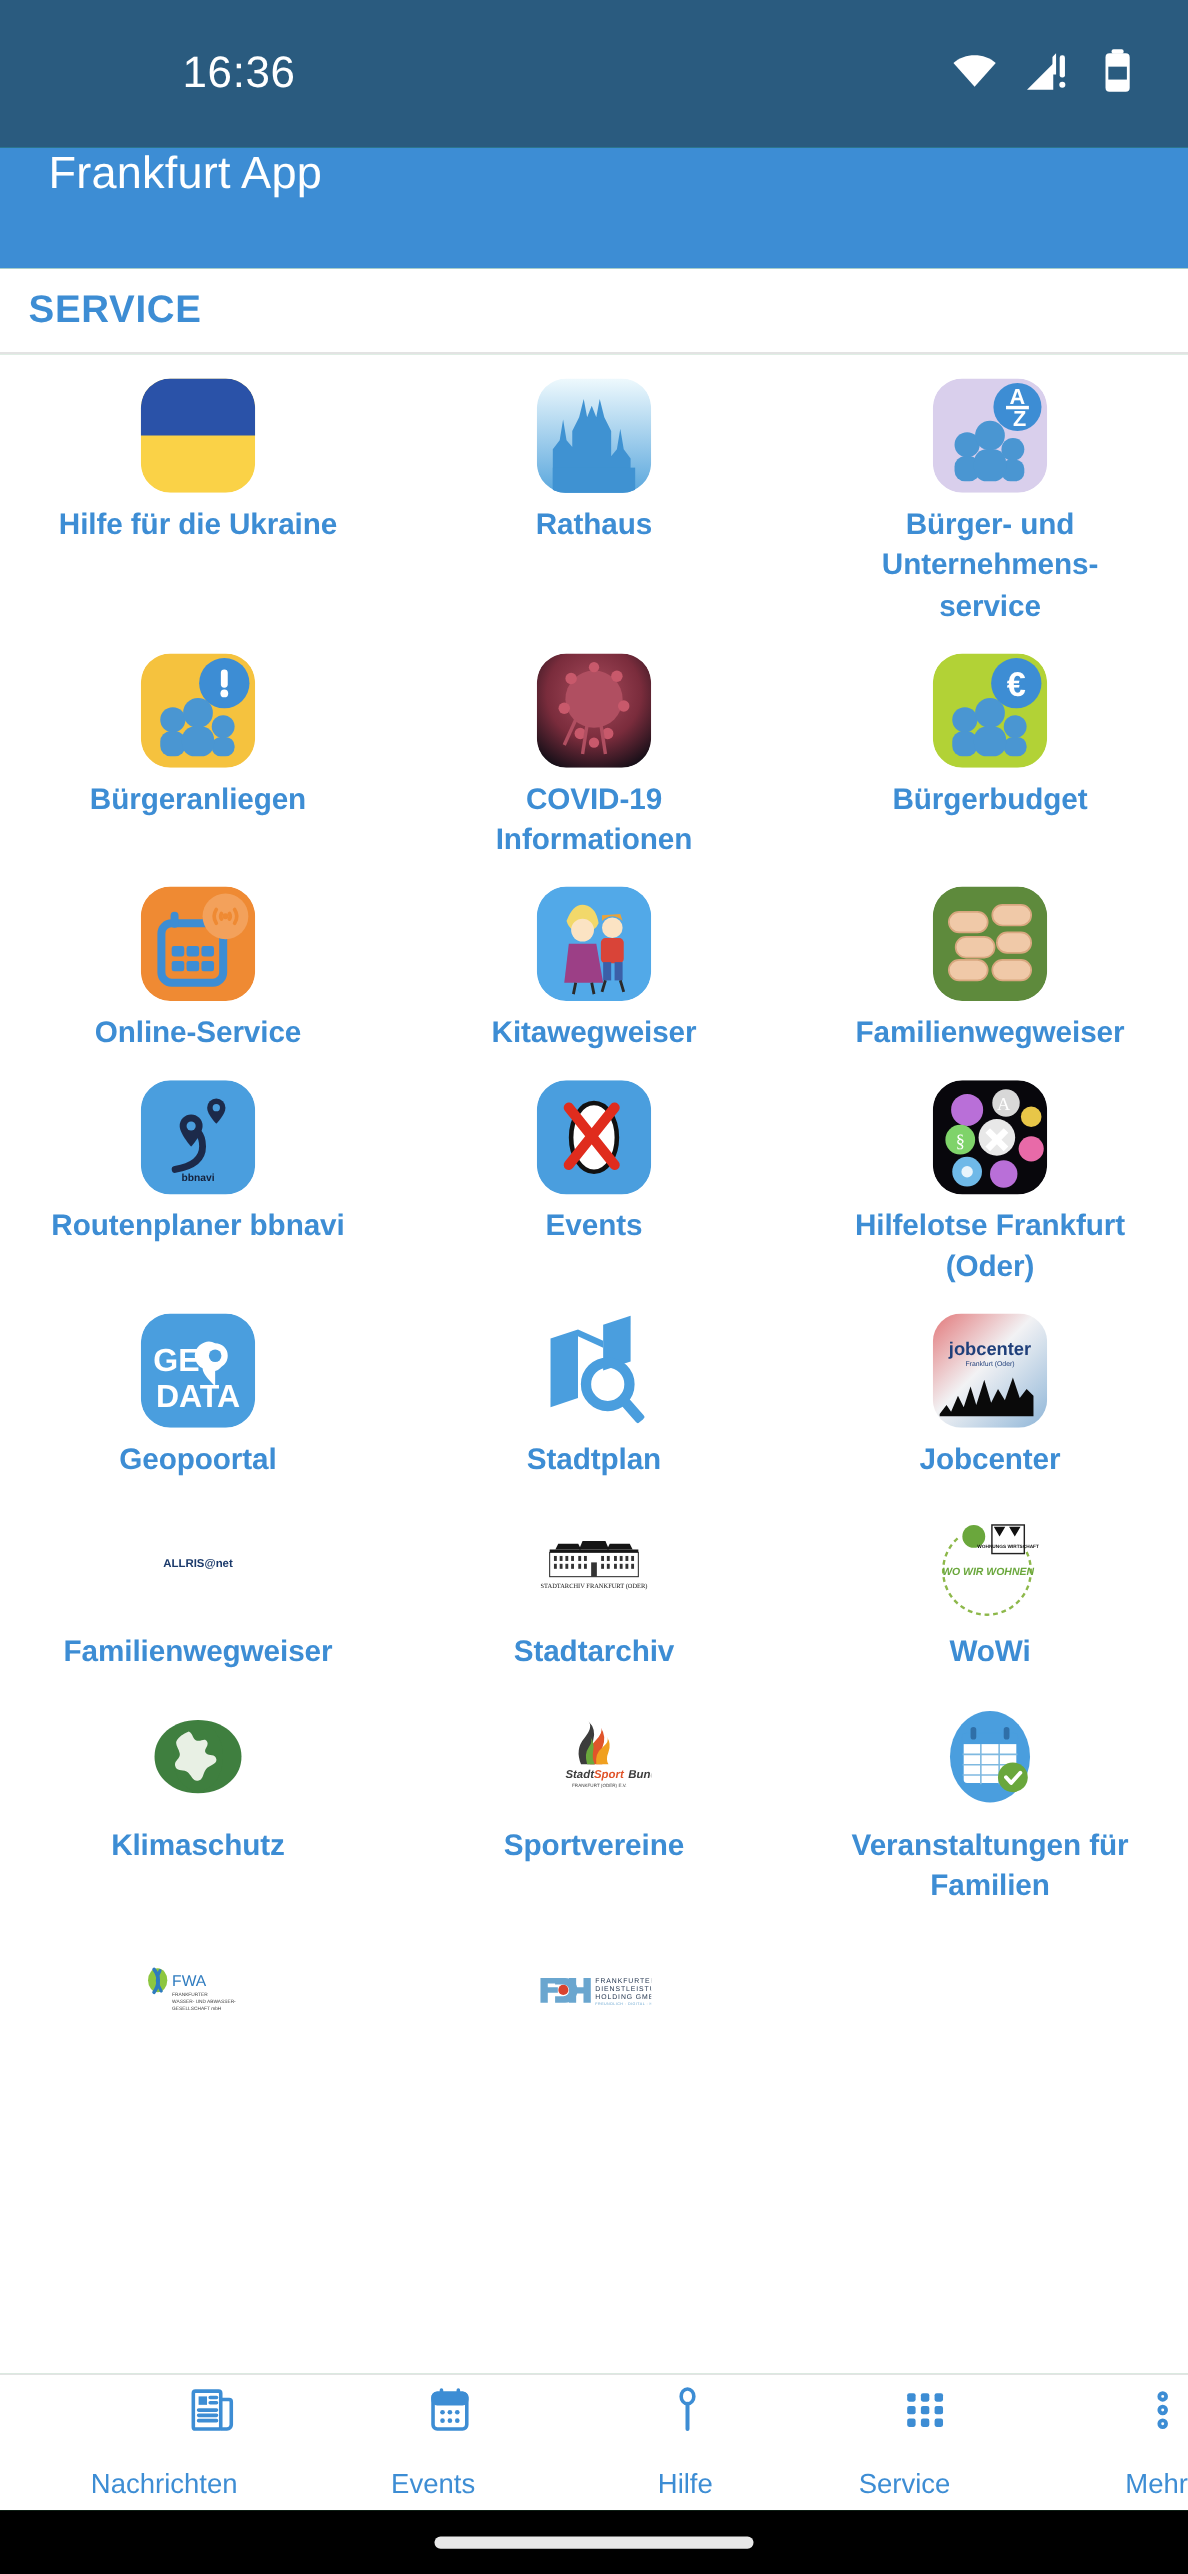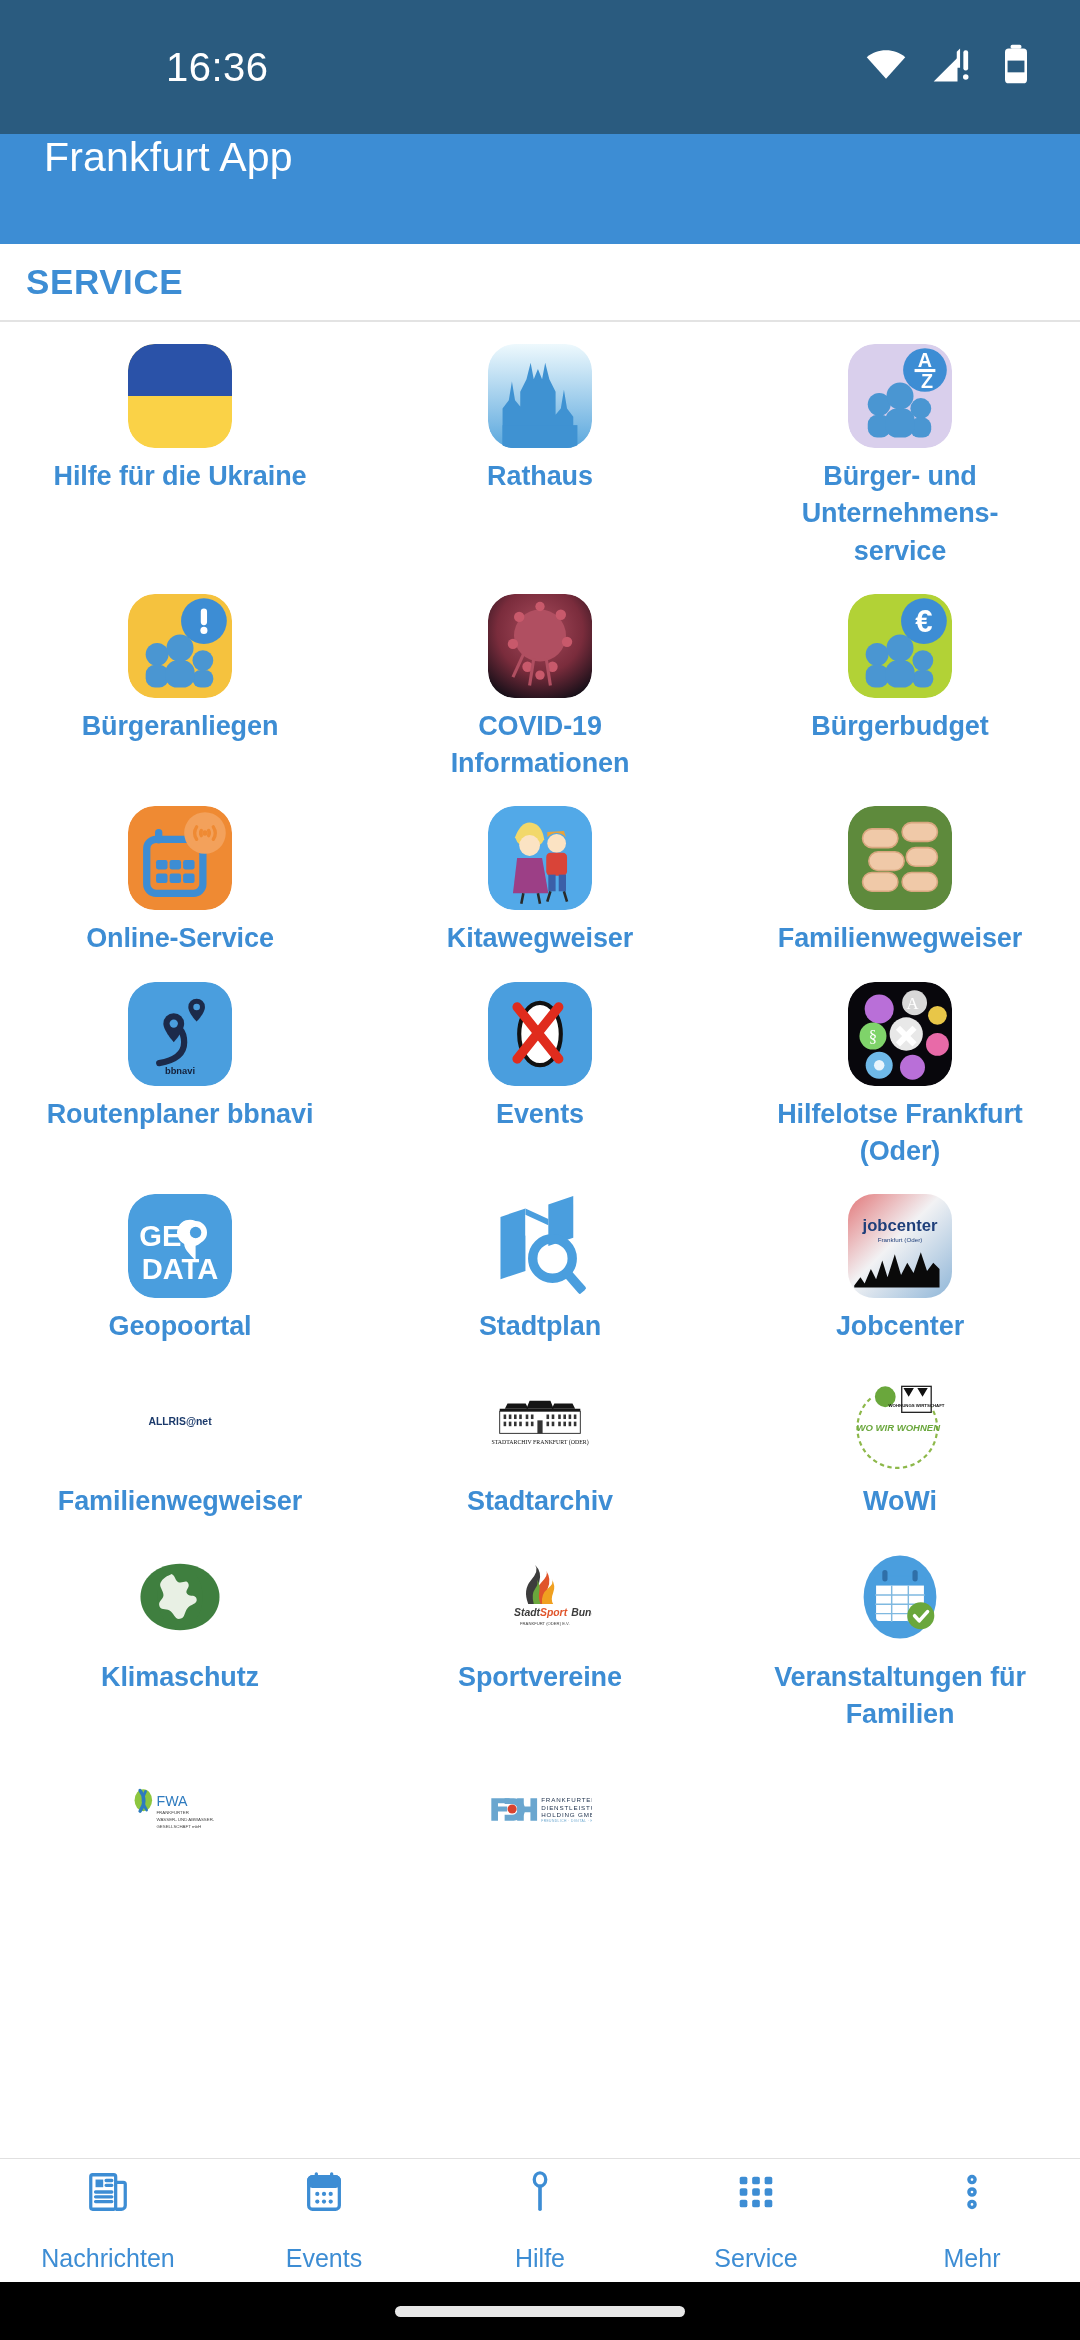--- a/index.html
+++ b/index.html
@@ -55,21 +55,21 @@
     line-height: 1.38; max-width: 270px; letter-spacing: -.1px;
   }
   .rnd { border-radius: 26px; overflow:hidden; }
   .sq104 { width:104px; height:104px; }
 
   
   .bottomnav {
     flex: 0 0 124px; background:#fff; border-top:1px solid #e0e0e0;
     display:flex; align-items:center;
   }
-  .nav-item { flex:1 1 0; display:flex; flex-direction:column; align-items:center; gap: 25px; }
+  .nav-item { flex:1 1 0; display:flex; flex-direction:column; align-items:flex-end; gap: 25px; }
   .nav-label { color:#3d8dd4; font-size: 25px; }
   .gesture-area { flex: 0 0 58px; background:#000; display:flex; align-items:center; justify-content:center; }
   .gesture-bar { width: 290px; height: 11px; border-radius: 6px; background:#e8e8e8; }
 </style>
 </head>
 <body>
 
 <div id="phone">
 
   <div class="statusbar">

